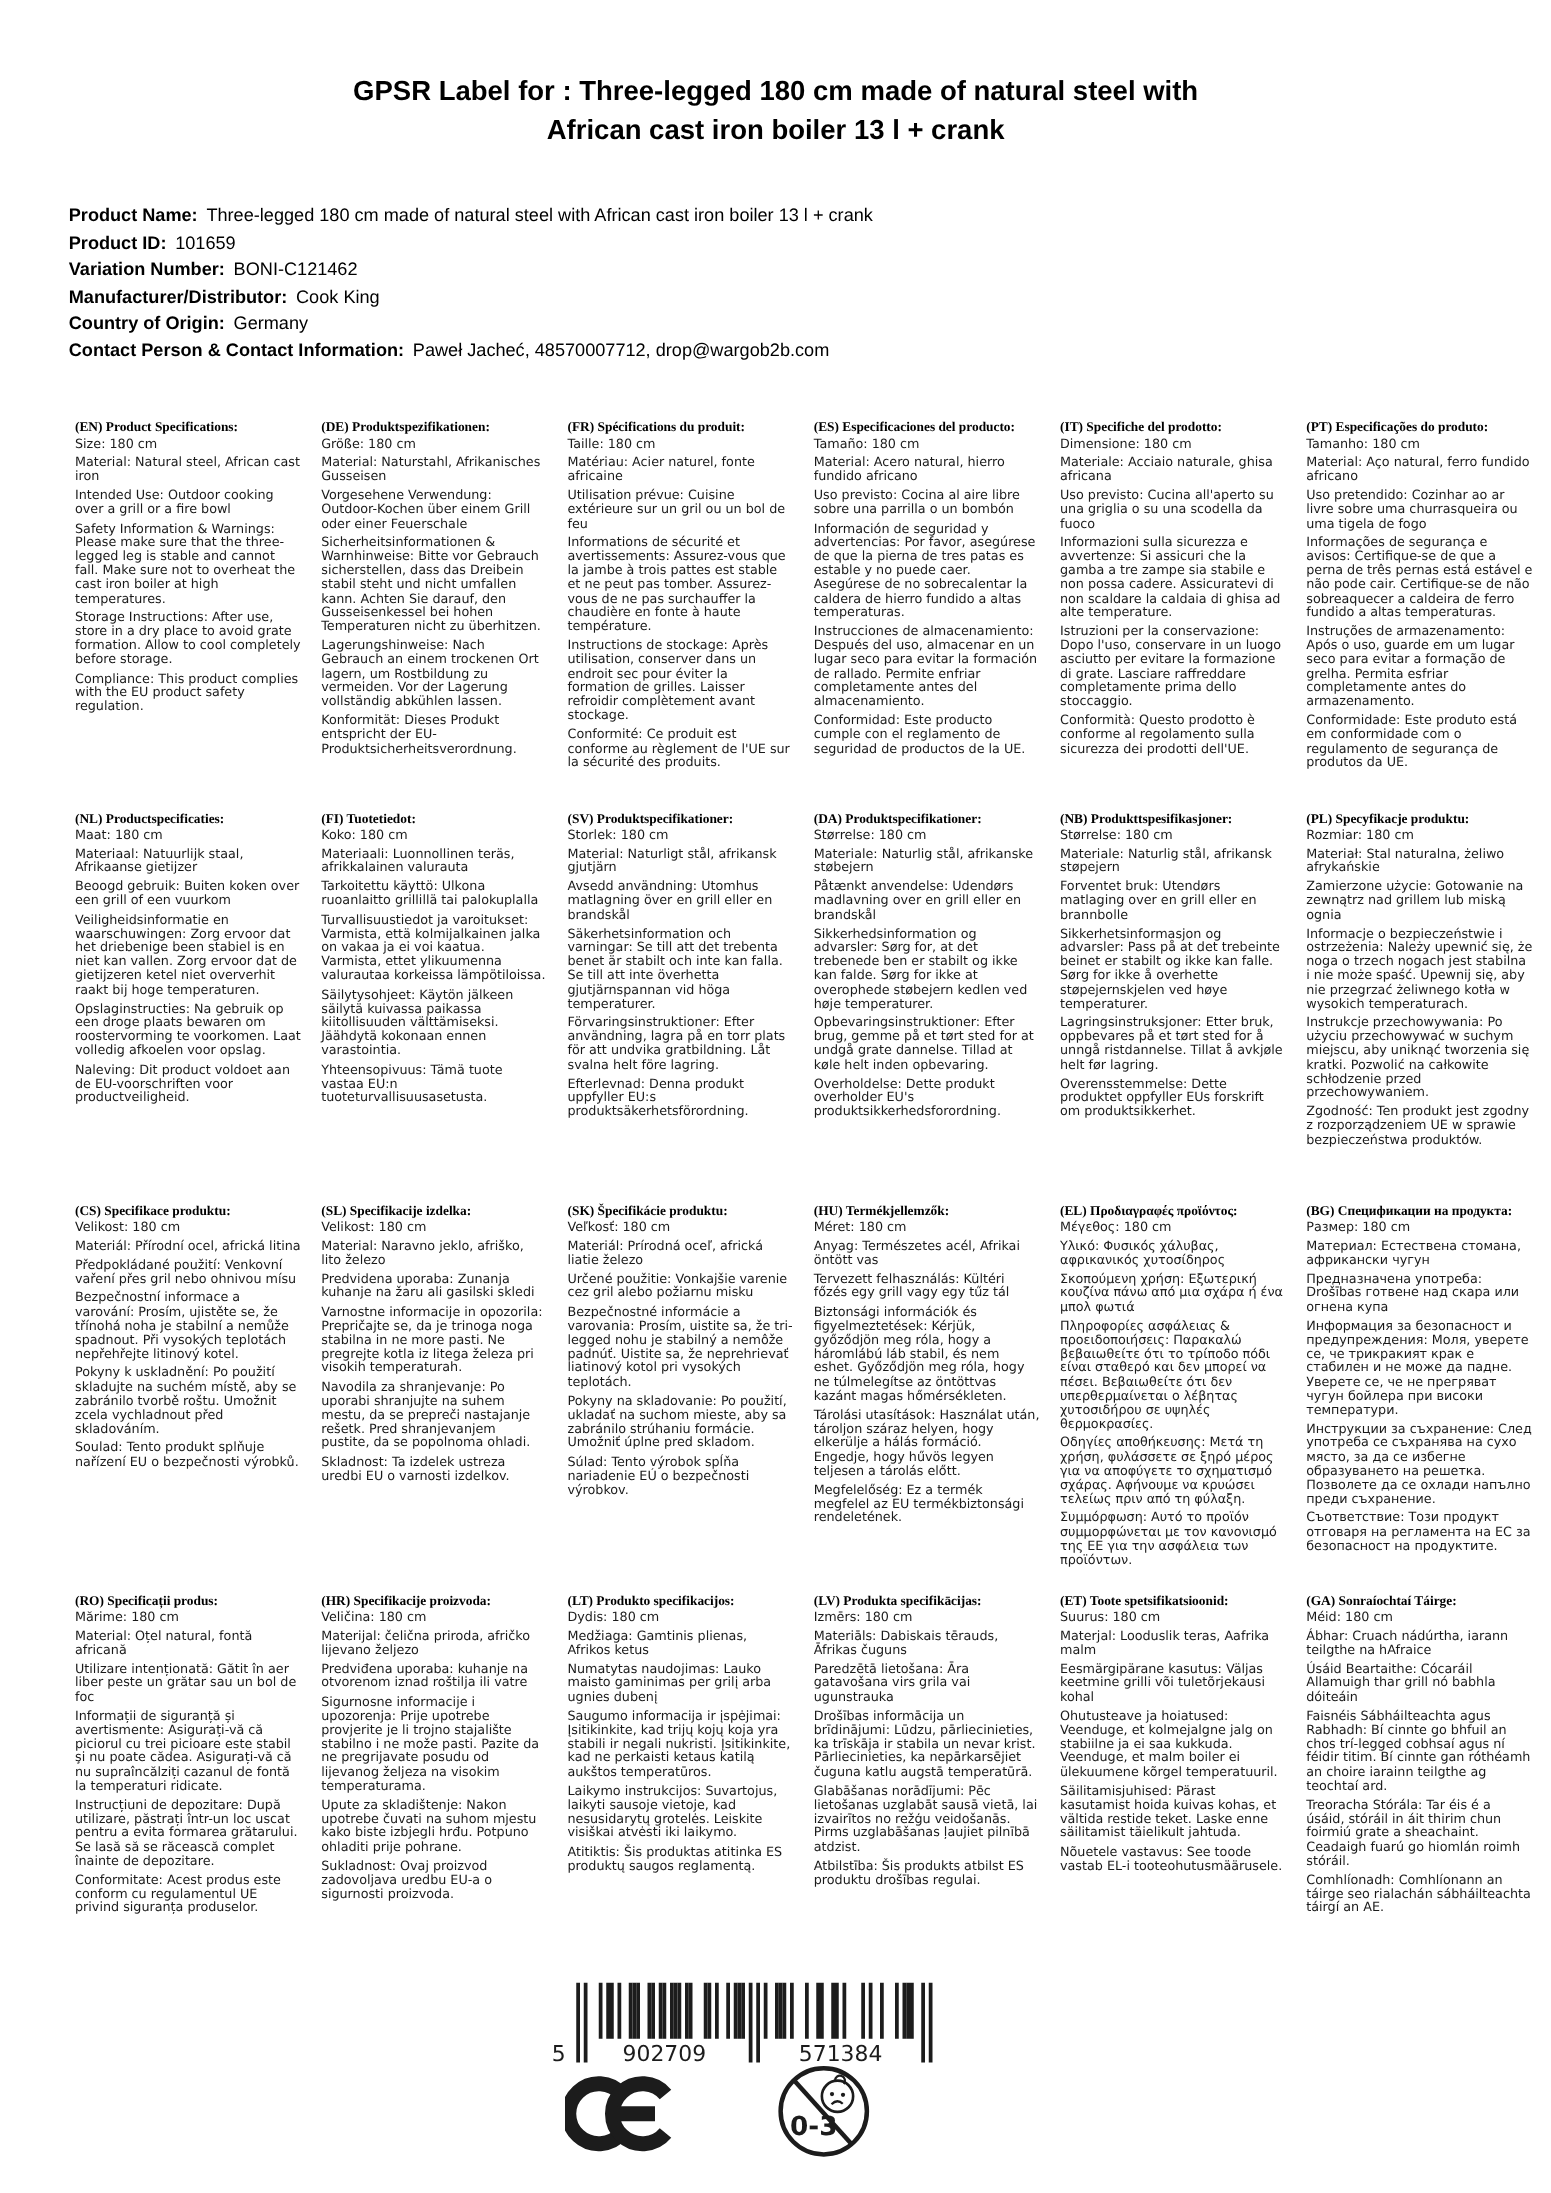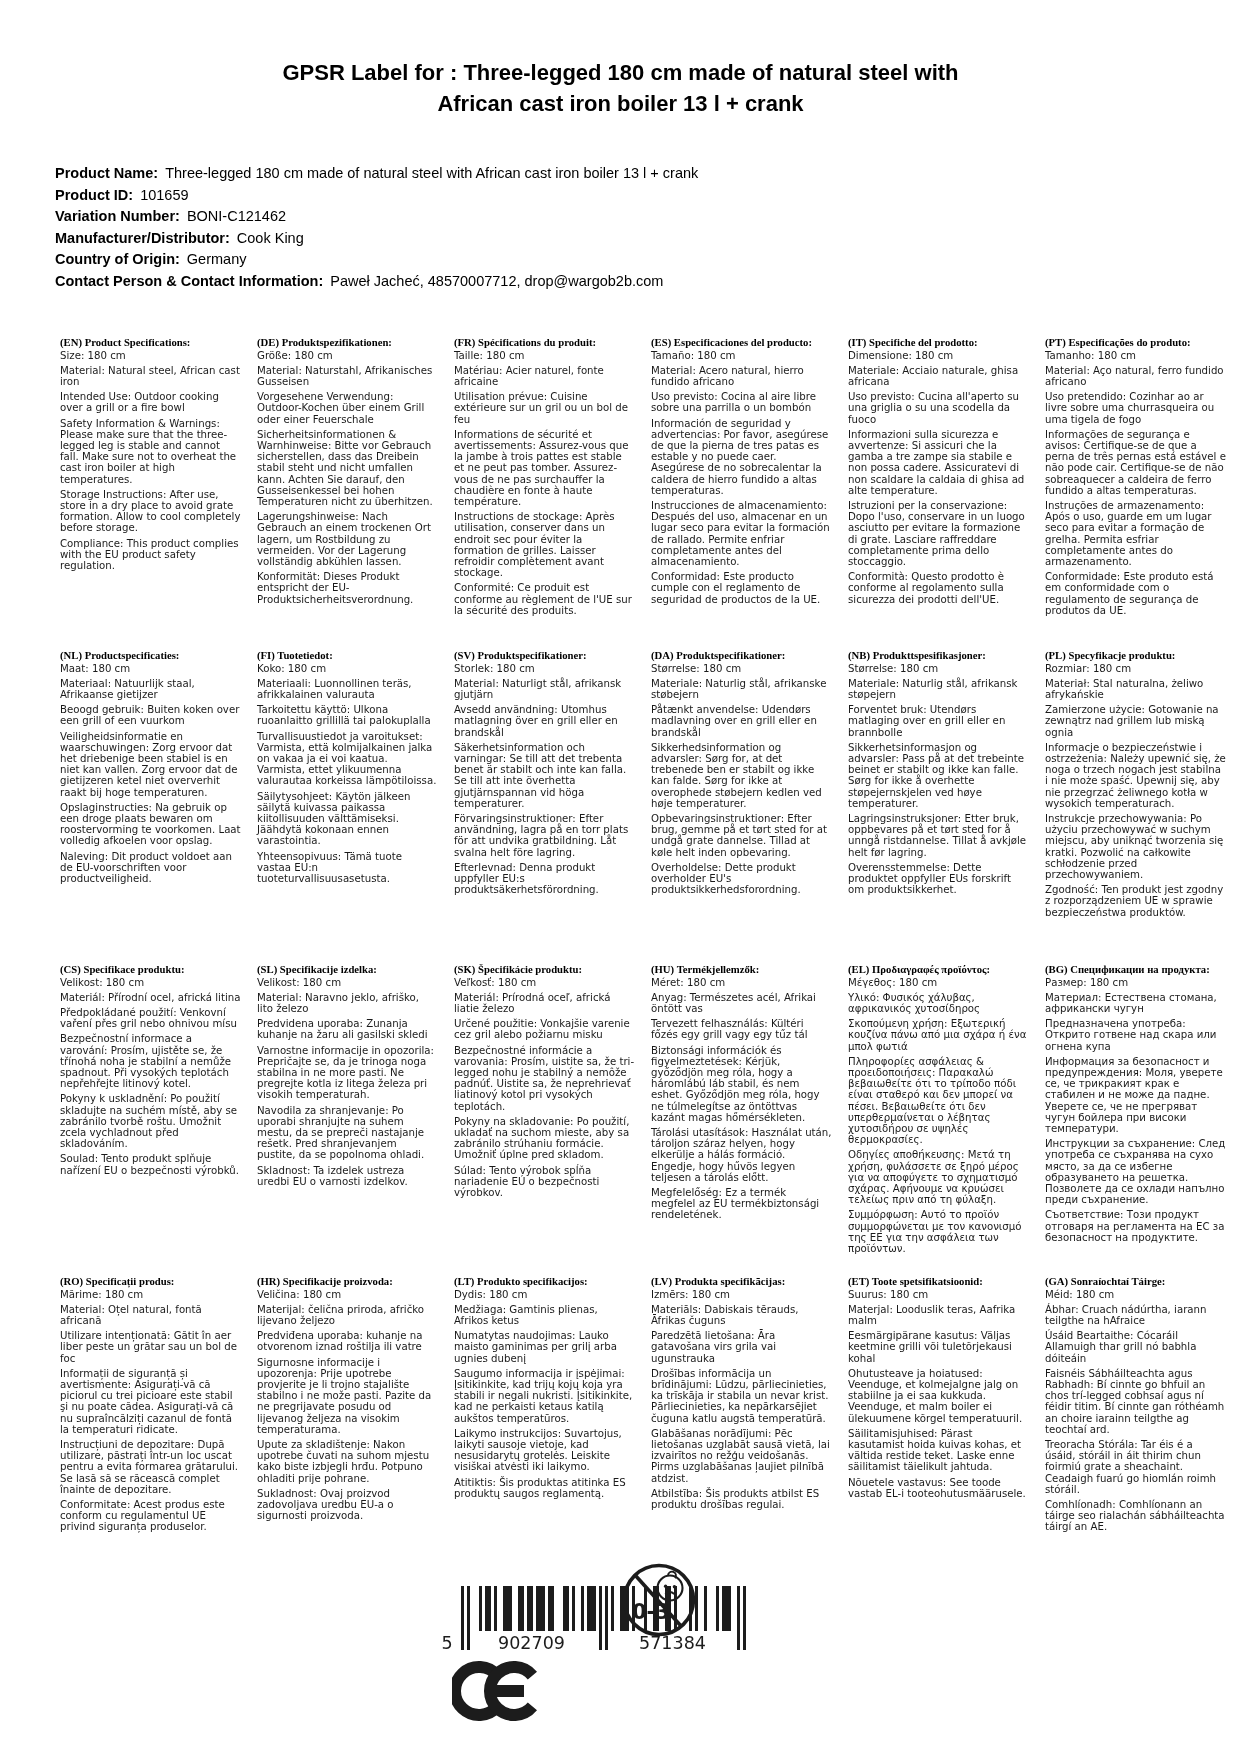--- a/index.html
+++ b/index.html
@@ -14,21 +14,21 @@
   .pi-label{font-weight:bold;margin-right:7px;margin-top:28px;}
   .lang-grid{position:absolute;left:60px;top:337px;width:1164px;display:grid;
         grid-template-columns:repeat(6,181px);grid-template-rows:313px 314px 312px auto;
         column-gap:16px;align-items:start;}
   .lang-block{width:181px;overflow:visible;}
   .lang-heading{font-weight:bold;font-size:10.7px;line-height:11.5px;white-space:nowrap;margin:0 0 1px 0;color:#000;font-family:Liberation Serif, serif;}
   .spec-par{font-size:10.2px;line-height:11.2px;margin:4px 0 0;overflow-wrap:break-word;color:#1a1a1a;}
   .spec-par:first-of-type{margin-top:0;}
   .barcode{position:absolute;left:437px;top:1586px;}
   .ce-mark{position:absolute;left:452px;top:1660px;}
-  .age-warning{position:absolute;left:620px;top:1561px;}
+  .age-warning{position:absolute;left:620px;top:1650px;}
 </style>
 </head>
 <body>
 
 <div class="page">
 
   <div class="doc-title">
     <div>GPSR Label for : Three-legged 180 cm made of natural steel with</div>
     <div>African cast iron boiler 13 l + crank</div>
   </div>
@@ -205,21 +205,21 @@
         <p class="spec-par">Υλικό: Φυσικός χάλυβας, αφρικανικός χυτοσίδηρος</p>
         <p class="spec-par">Σκοπούμενη χρήση: Εξωτερική κουζίνα πάνω από μια σχάρα ή ένα μπολ φωτιά</p>
         <p class="spec-par">Πληροφορίες ασφάλειας &amp; προειδοποιήσεις: Παρακαλώ βεβαιωθείτε ότι το τρίποδο πόδι είναι σταθερό και δεν μπορεί να πέσει. Βεβαιωθείτε ότι δεν υπερθερμαίνεται ο λέβητας χυτοσιδήρου σε υψηλές θερμοκρασίες.</p>
         <p class="spec-par">Οδηγίες αποθήκευσης: Μετά τη χρήση, φυλάσσετε σε ξηρό μέρος για να αποφύγετε το σχηματισμό σχάρας. Αφήνουμε να κρυώσει τελείως πριν από τη φύλαξη.</p>
         <p class="spec-par">Συμμόρφωση: Αυτό το προϊόν συμμορφώνεται με τον κανονισμό της ΕΕ για την ασφάλεια των προϊόντων.</p>
       </div>
       <div class="lang-block">
       <div class="lang-heading">(BG) Спецификации на продукта:</div>
     <p class="spec-par">Размер: 180 cm</p>
         <p class="spec-par">Материал: Естествена стомана, африкански чугун</p>
-        <p class="spec-par">Предназначена употреба: Открито готвене над скара или огнена купа</p>
+        <p class="spec-par">Предназначена употреба: Drošības готвене над скара или огнена купа</p>
         <p class="spec-par">Информация за безопасност и предупреждения: Моля, уверете се, че трикракият крак е стабилен и не може да падне. Уверете се, че не прегряват чугун бойлера при високи температури.</p>
         <p class="spec-par">Инструкции за съхранение: След употреба се съхранява на сухо място, за да се избегне образуването на решетка. Позволете да се охлади напълно преди съхранение.</p>
         <p class="spec-par">Съответствие: Този продукт отговаря на регламента на ЕС за безопасност на продуктите.</p>
       </div>
       <div class="lang-block">
       <div class="lang-heading">(RO) Specificații produs:</div>
     <p class="spec-par">Mărime: 180 cm</p>
         <p class="spec-par">Material: Oțel natural, fontă africană</p>
         <p class="spec-par">Utilizare intenționată: Gătit în aer liber peste un grătar sau un bol de foc</p>
         <p class="spec-par">Informații de siguranță și avertismente: Asigurați-vă că piciorul cu trei picioare este stabil şi nu poate cădea. Asigurați-vă că nu supraîncălziți cazanul de fontă la temperaturi ridicate.</p>

